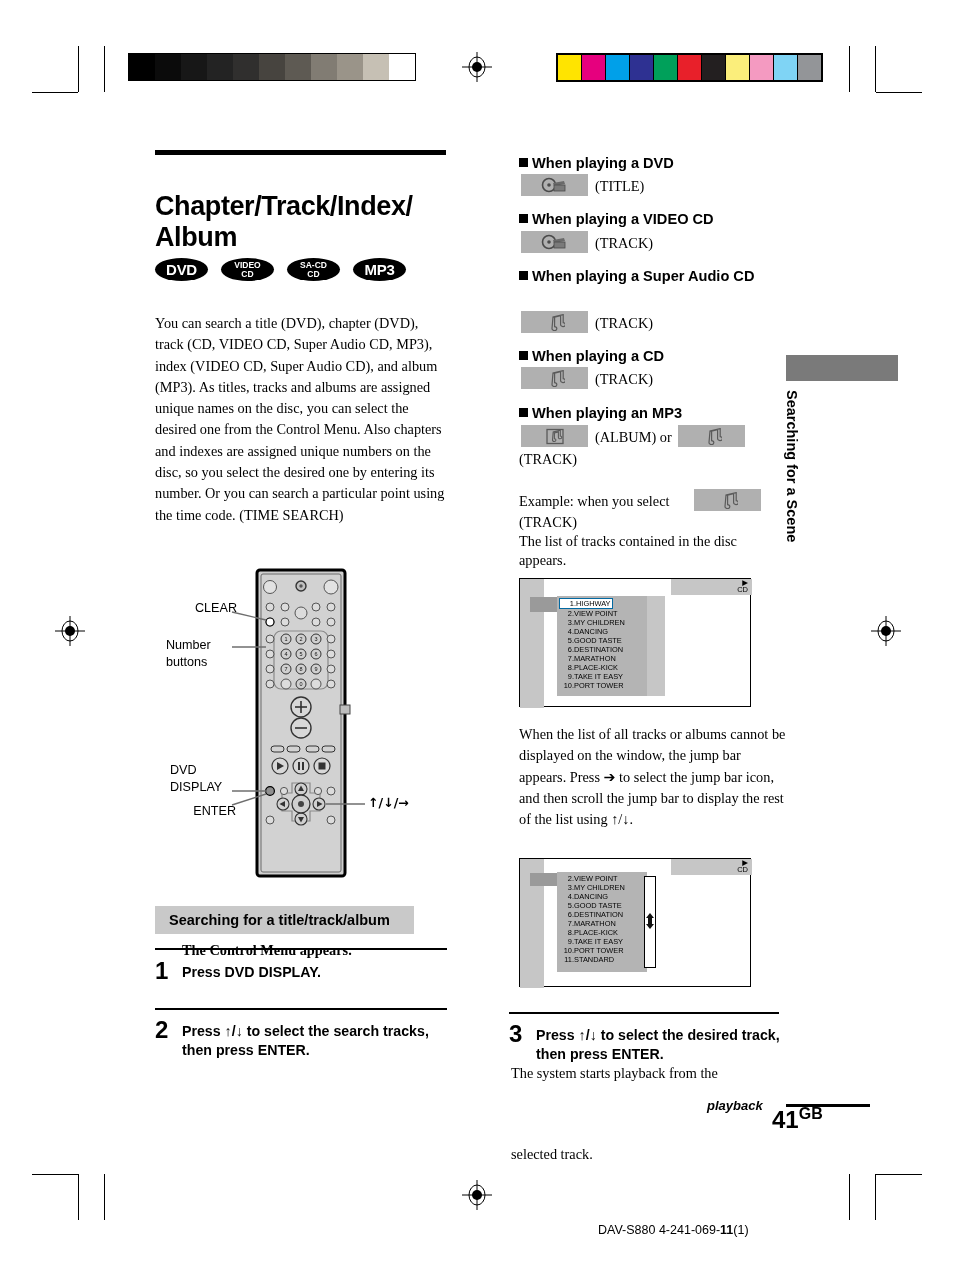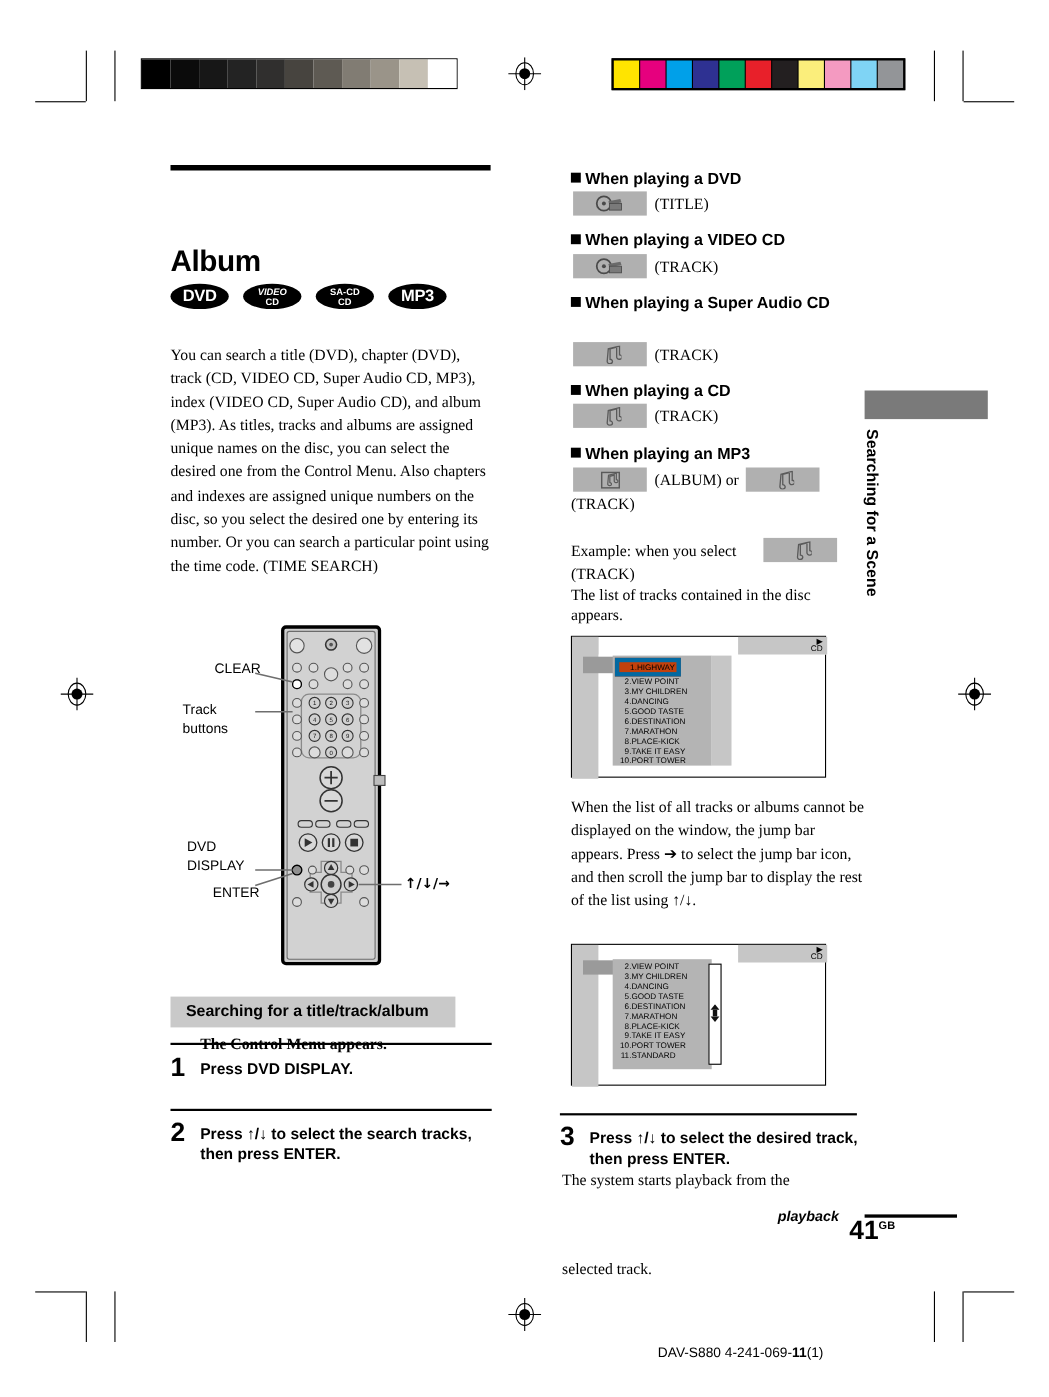--- a/index.html
+++ b/index.html
@@ -31,21 +31,21 @@
 
   .badges{position:absolute;display:flex;align-items:center;gap:13px;}
   .badge{
     background:#000;color:#fff;border-radius:50%;
     font-family:"Liberation Sans",sans-serif;font-weight:bold;
     display:flex;flex-direction:column;align-items:center;justify-content:center;
     text-align:center;line-height:1;
   }
   .badge.dvd{width:53px;height:23px;font-size:15px;letter-spacing:-0.3px;}
   .badge.vcd{width:53px;height:23px;font-size:8.5px;letter-spacing:0px;}
-  .badge.vcd .l1{margin-bottom:1px;font-style:italic;}
+  .badge.vcd .l1{margin-bottom:1px;}
   .badge.sacd{width:53px;height:23px;font-size:8.5px;}
   .badge.sacd .l1{margin-bottom:1px;}
   .badge.mp3{width:53px;height:23px;font-size:15px;letter-spacing:-0.3px;}
 
   p.body{
     position:absolute;margin:0;
     font-family:"Liberation Serif",serif;font-size:14.3px;line-height:21.3px;
   }
 
   
@@ -89,21 +89,21 @@
   .screen{position:absolute;background:#fff;border:1px solid #000;box-sizing:border-box;}
   .scr-band{position:absolute;background:#c6c6c6;}
   .scr-band-dark{position:absolute;background:#9a9a9a;}
   .scr-list{
     position:absolute;background:#b4b4b4;
     font-family:"Liberation Sans",sans-serif;font-size:7.4px;line-height:9.05px;
     padding:2px 4px 2px 2px;box-sizing:border-box;text-align:left;
   }
   .scr-list div{white-space:nowrap;}
   .scr-list div .n{display:inline-block;width:15px;text-align:right;}
-  .hl{background:#c2410c;border:4px solid #0369a1;display:inline-block;padding:0 1px;}
+  .hl{background:#ffffff;border:1px solid #0369a1;display:inline-block;padding:0 1px;}
   .scr-cd{
     position:absolute;font-family:"Liberation Sans",sans-serif;font-size:7.5px;
     text-align:right;line-height:8px;
   }
   .jumpbar{position:absolute;background:#fff;border:1px solid #000;box-sizing:border-box;}
 
   
   .tabblock{position:absolute;background:#7a7a7a;}
   .tabtext{
     position:absolute;font-family:"Liberation Sans",sans-serif;font-weight:bold;
@@ -117,21 +117,21 @@
   }
 
   
   .continued{
     position:absolute;font-family:"Liberation Sans",sans-serif;
     font-weight:bold;font-style:italic;font-size:13px;
   }
   .pageno{
     position:absolute;font-family:"Liberation Sans",sans-serif;font-weight:bold;font-size:24px;
   }
-  .pageno sup{font-size:10px;font-weight:bold;vertical-align:super;}
+  .pageno sup{font-size:16px;font-weight:bold;vertical-align:super;}
   .footercode{
     position:absolute;font-family:"Liberation Sans",sans-serif;font-size:12.5px;
   }
   .footercode b{font-weight:bold;}
   .arrowglyph{font-family:"DejaVu Sans",sans-serif;font-weight:bold;}
 </style>
 </head>
 <body>
 
 <div>
@@ -205,21 +205,21 @@
   <line x1="15" y1="0" x2="15" y2="30" stroke="#000" stroke-width="1"></line>
   <line x1="0" y1="15" x2="30" y2="15" stroke="#000" stroke-width="1"></line>
   <ellipse cx="15" cy="15" rx="8" ry="10" fill="none" stroke="#000" stroke-width="1"></ellipse>
   <circle cx="15" cy="15" r="5" fill="#000"></circle>
 </svg>
 
 <div class="rule-top" style="left:155px;top:150px;width:291px;height:5px;"></div>
 
 <h1 class="title" style="left:155px;top:160px;width:300px;">
   <br>
-  <br>
+  <span>Chapter/Track/Index/</span><br>
   <span>Album</span>
 </h1>
 
 <div class="badges" style="left:155px;top:258px;">
   <div class="badge dvd">
     <span class="l1">DVD</span>
   </div>
   <div class="badge vcd">
     <span class="l1">VIDEO</span>
     <span class="l2">CD</span>
@@ -357,21 +357,21 @@
       <line x1="72" y1="82" x2="106" y2="82"></line>
       <line x1="72" y1="226" x2="106" y2="226"></line>
       <line x1="72" y1="240" x2="106" y2="229"></line>
       <line x1="166" y1="239" x2="205" y2="239"></line>
     </g>
   </svg>
 </div>
 
 <div class="remote-label" style="left:177px;top:600px;width:60px;text-align:right;">CLEAR</div>
 <div class="remote-label" style="left:166px;top:637px;width:70px;text-align:left;">
-  <span>Track</span><br>
+  <span>Number</span><br>
   <span>buttons</span>
 </div>
 <div class="remote-label" style="left:170px;top:762px;width:66px;text-align:left;">
   <span>DVD</span><br>
   <span>DISPLAY</span>
 </div>
 <div class="remote-label" style="left:182px;top:803px;width:54px;text-align:right;">ENTER</div>
 <div class="remote-label arrowglyph" style="left:368px;top:794px;width:70px;font-weight:bold;">↑/↓/→</div>
 
 <div class="band" style="left:155px;top:906px;width:259px;height:28px;">Searching for a title/track/album</div>

